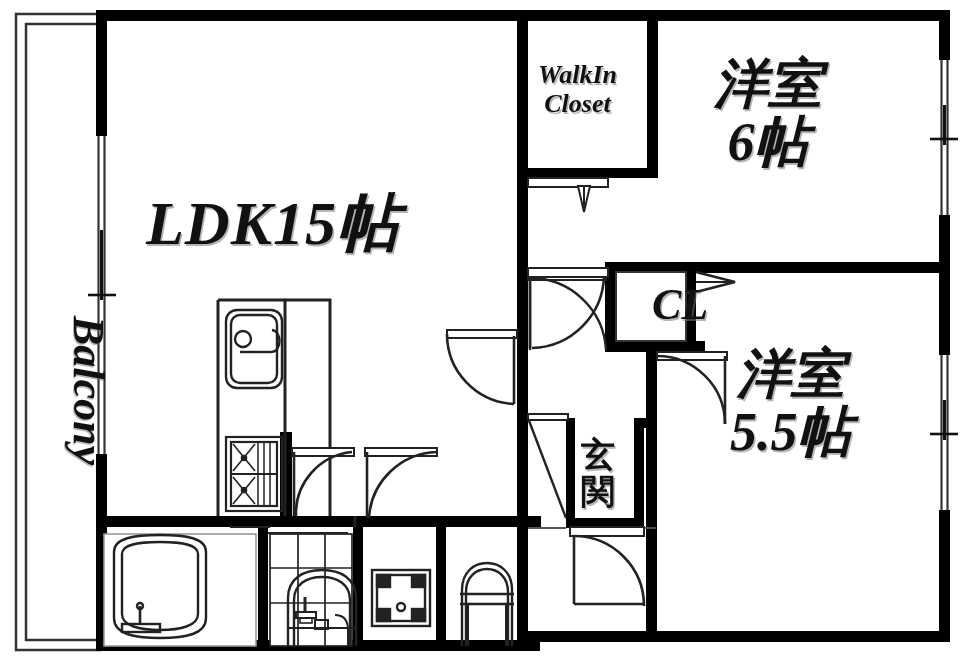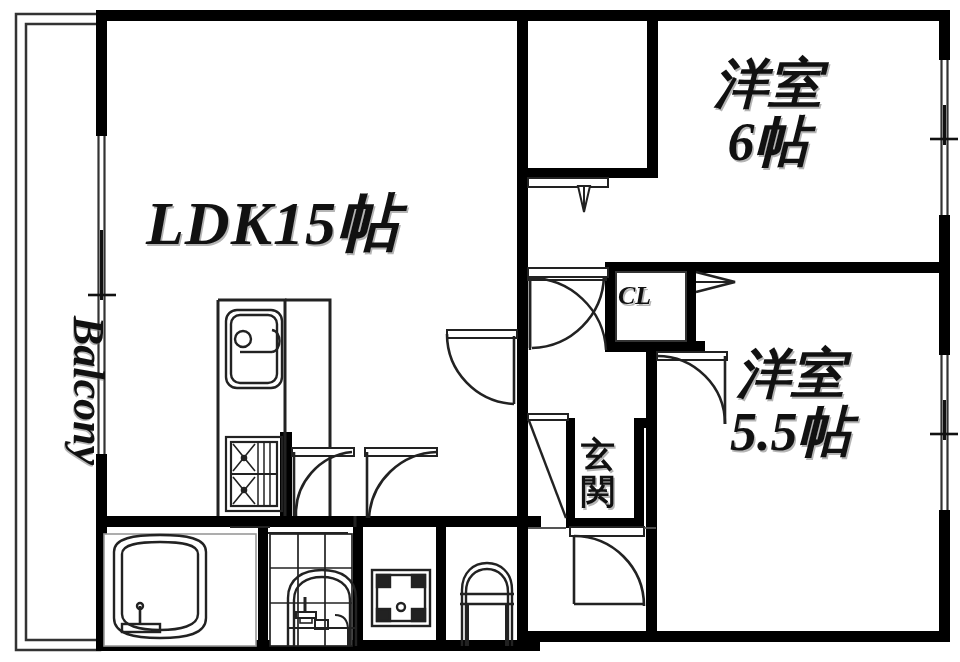--- a/index.html
+++ b/index.html
@@ -65,23 +65,23 @@
     line-height: 1.08;
   }
   #lbl-yo55 {
     left: 730px;
     top: 345px;
     font-size: 54px;
     text-align: center;
     line-height: 1.08;
   }
   #lbl-cl {
-    left: 618px;
+    left: 652px;
     top: 283px;
-    font-size: 26px;
+    font-size: 44px;
   }
   #lbl-genkan {
     left: 577px;
     top: 437px;
     font-size: 34px;
     width: 42px;
     text-align: center;
     line-height: 1.08;
     font-style: normal;
   }
@@ -331,20 +331,22 @@
 
     <g fill="none" stroke="#555" stroke-width="1.8">
       <path d="M 528 528 L 566 528"></path>
       <path d="M 644 528 L 656 528"></path>
     </g>
 
   </svg>
 
   <div class="lbl" id="lbl-ldk">LDK15帖</div>
   <div class="lbl" id="lbl-balcony">Balcony</div>
+  <div class="lbl" id="lbl-wic">WalkIn
+Closet</div>
   <div class="lbl" id="lbl-yo6">洋室
 6帖</div>
   <div class="lbl" id="lbl-yo55">洋室
 5.5帖</div>
   <div class="lbl" id="lbl-cl">CL</div>
   <div class="lbl" id="lbl-genkan">玄
 関</div>
 
 </div>
 

